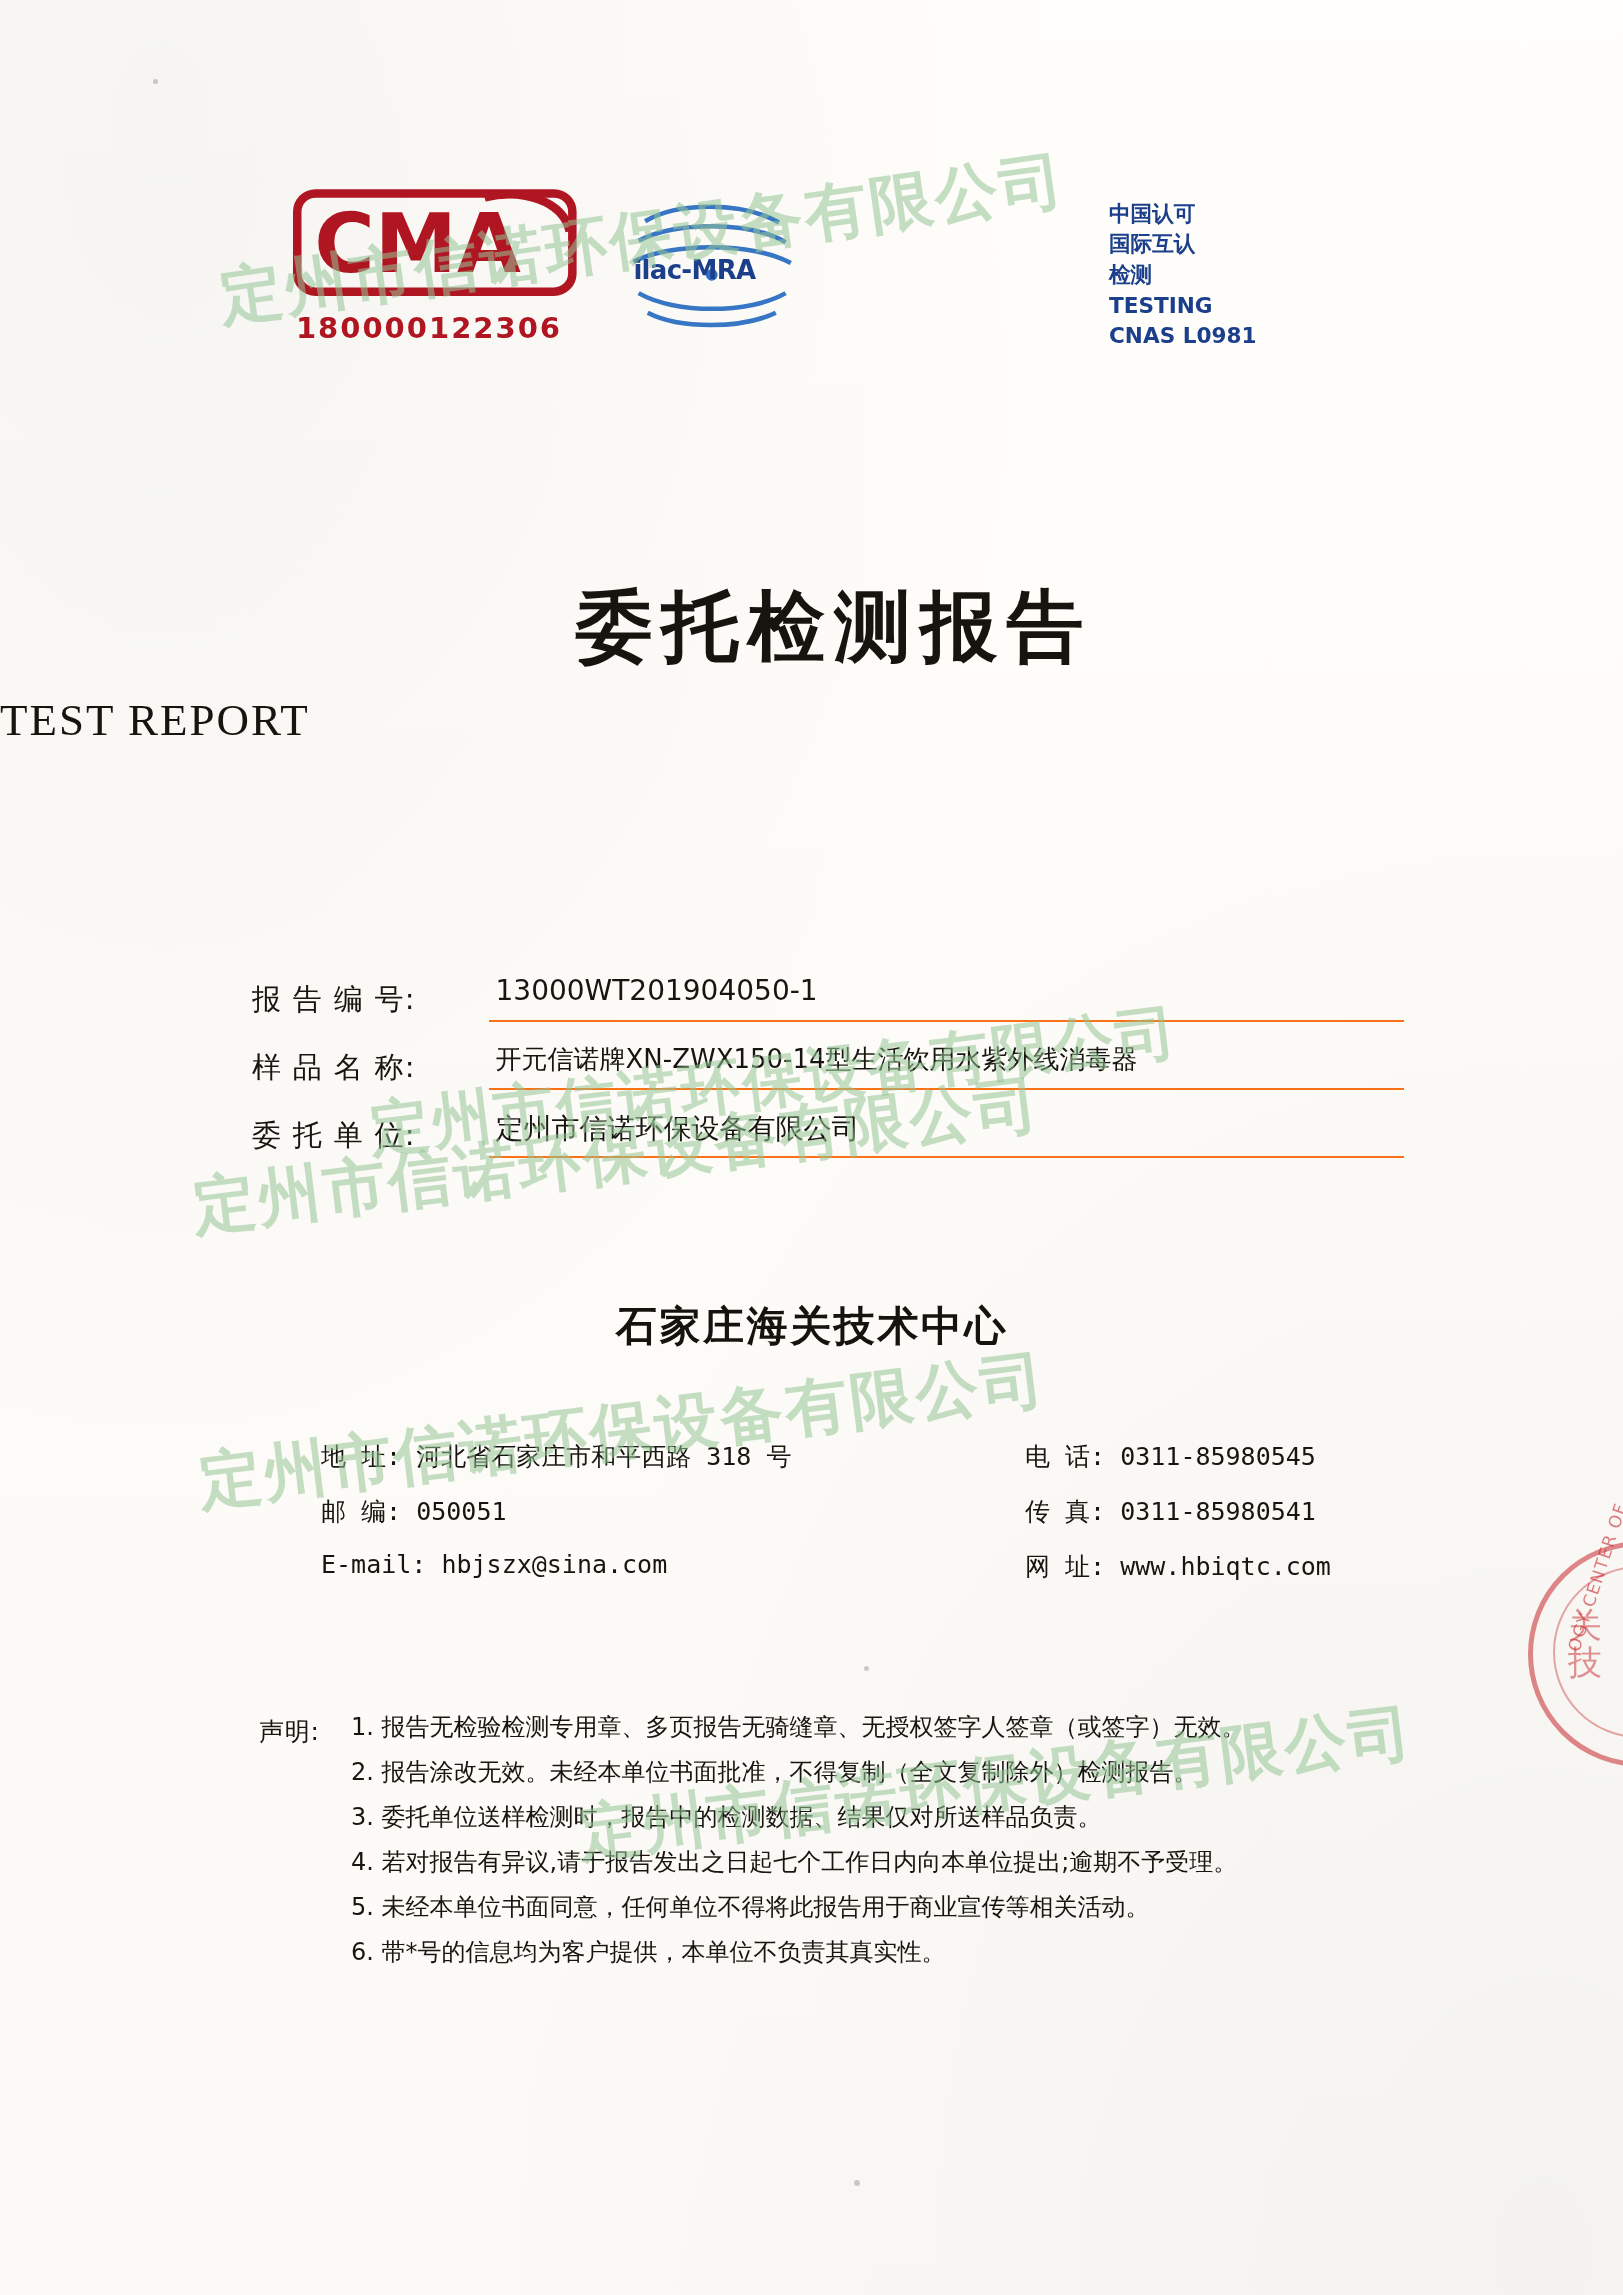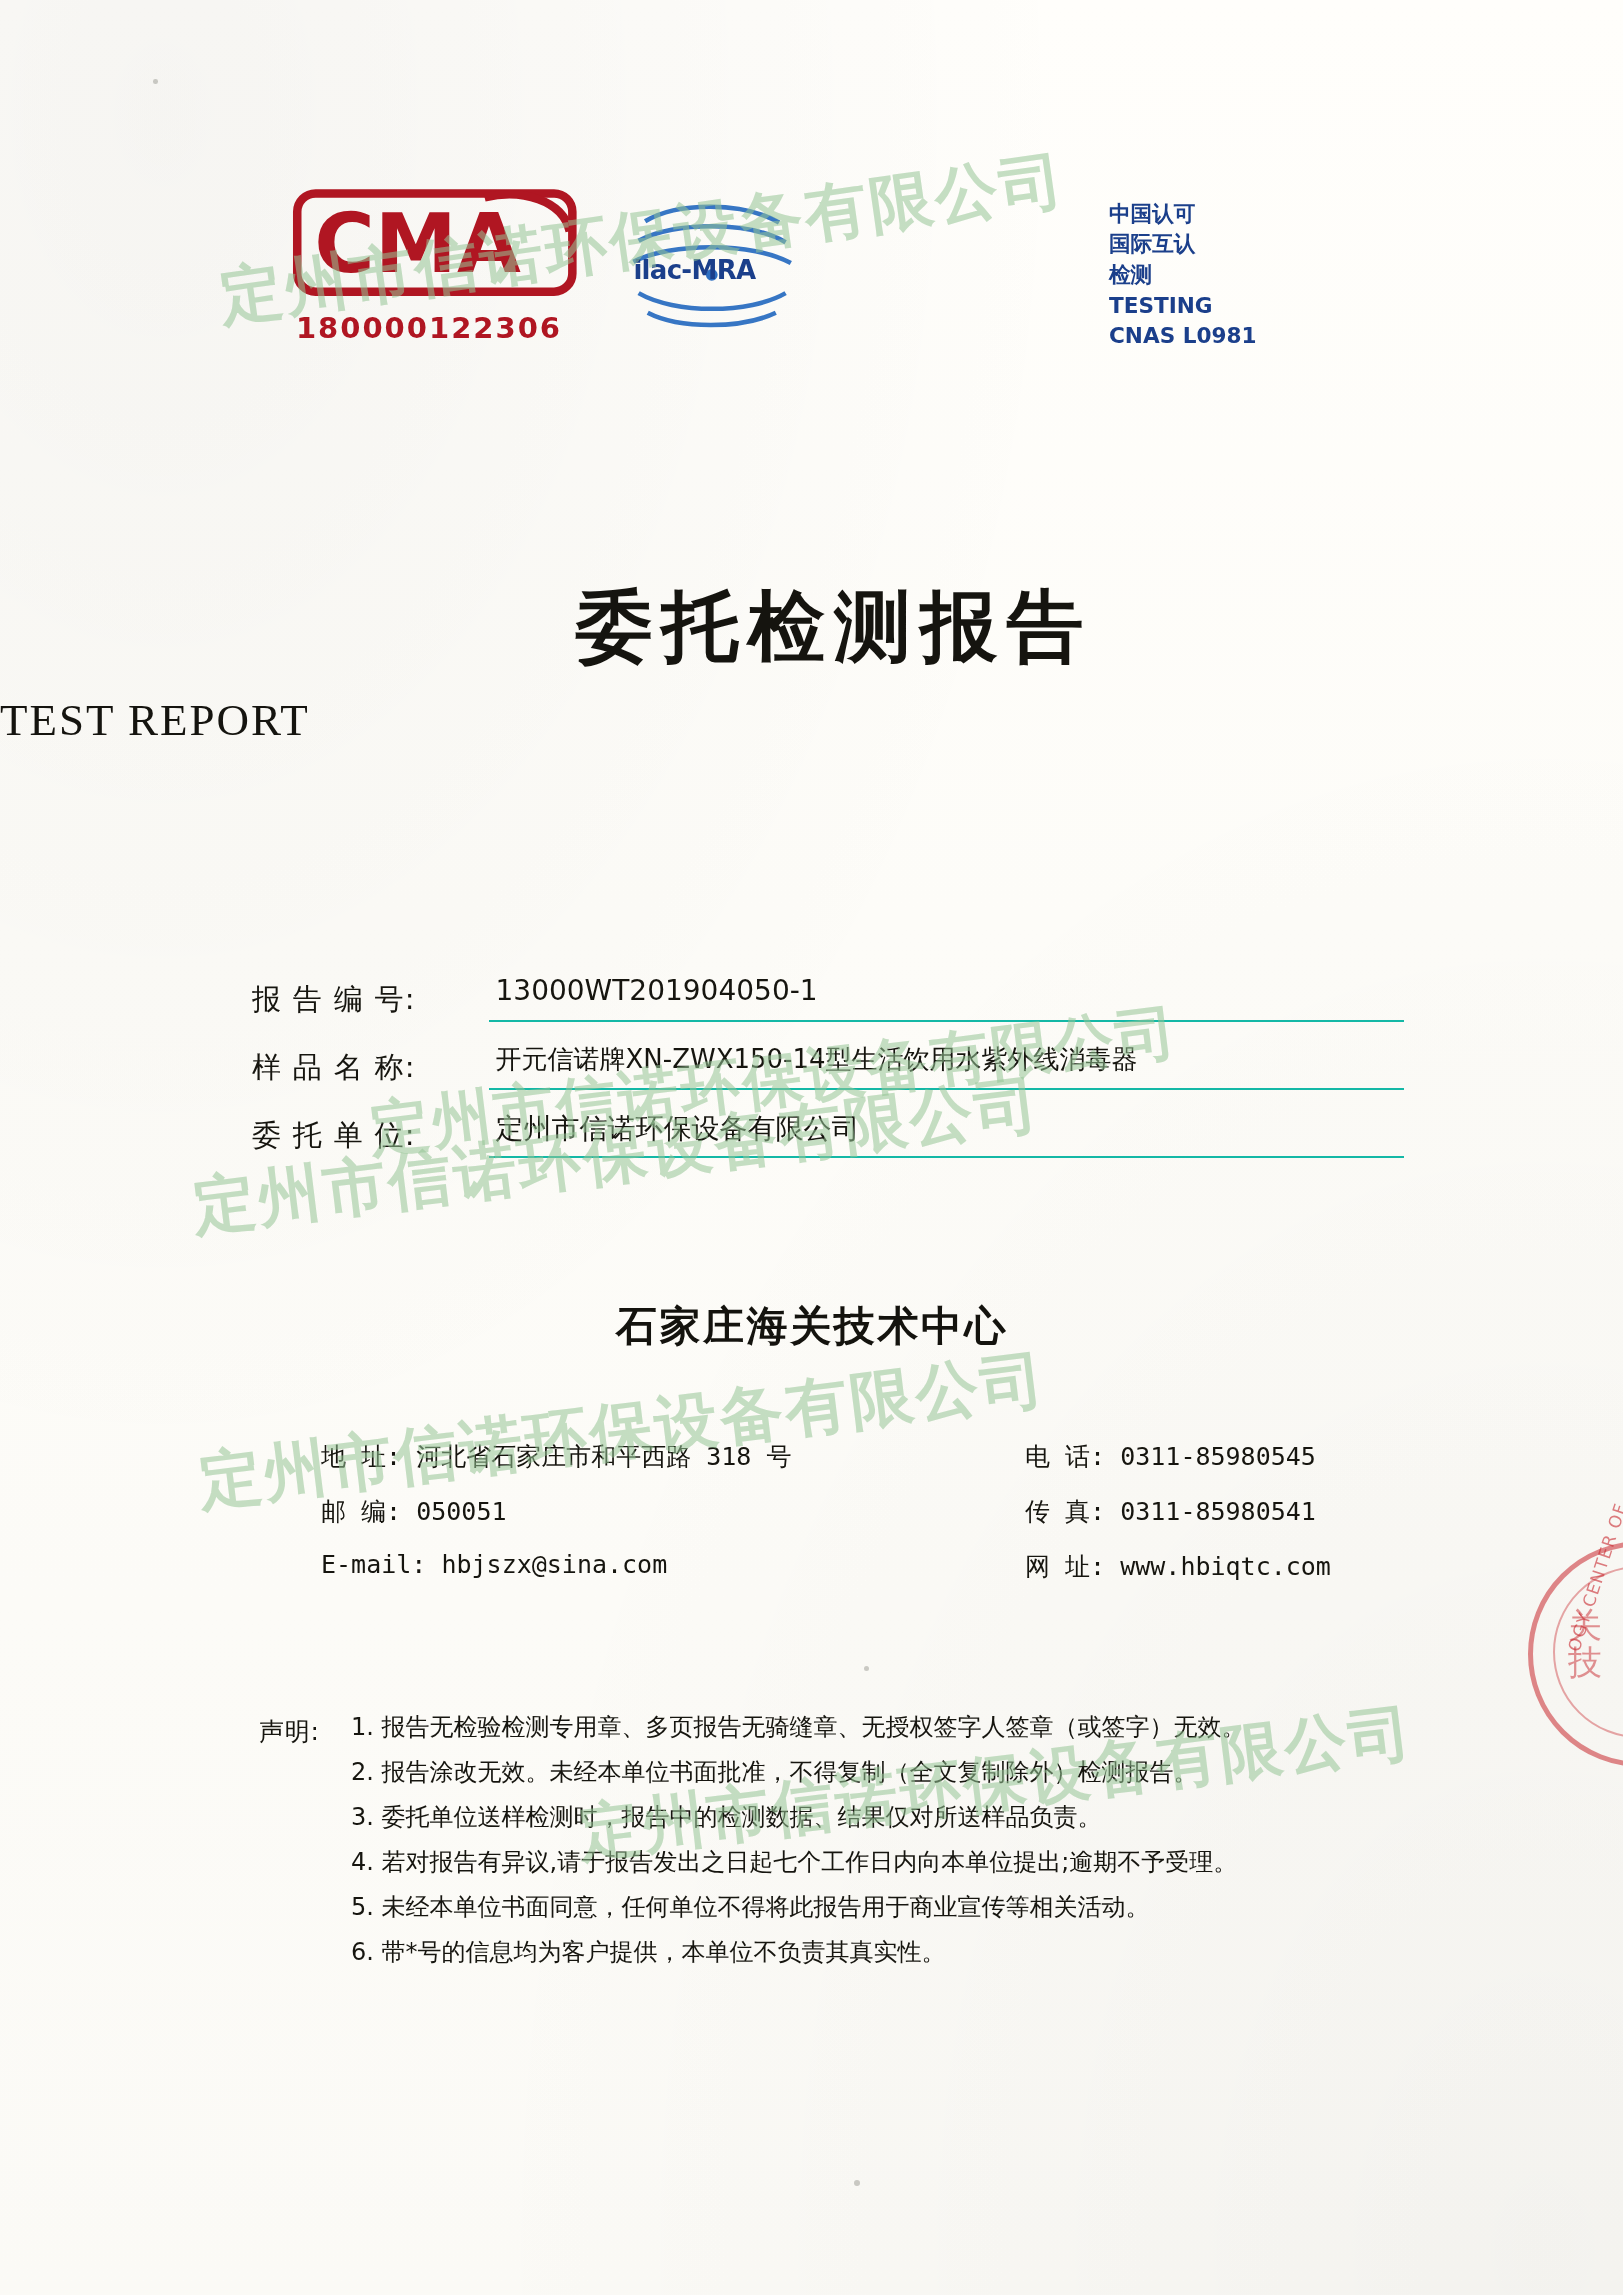--- a/index.html
+++ b/index.html
@@ -133,21 +133,21 @@
     color: #16150f;
     letter-spacing: 1.3px;
     white-space: nowrap;
   }
   .field-value {
     position: absolute;
     left: 237px;
     right: 0;
     top: 5.2px;
     height: 48px;
-    border-bottom: 2px solid #14b8a6;
+    border-bottom: 2px solid #f97316;
     font-family: "DejaVu Sans", sans-serif;
     font-size: 28px;
     color: #16150f;
     padding-left: 6.5px;
     box-sizing: border-box;
     white-space: nowrap;
     overflow: hidden;
   }
   .field-value.small { font-size: 26px; }
 

